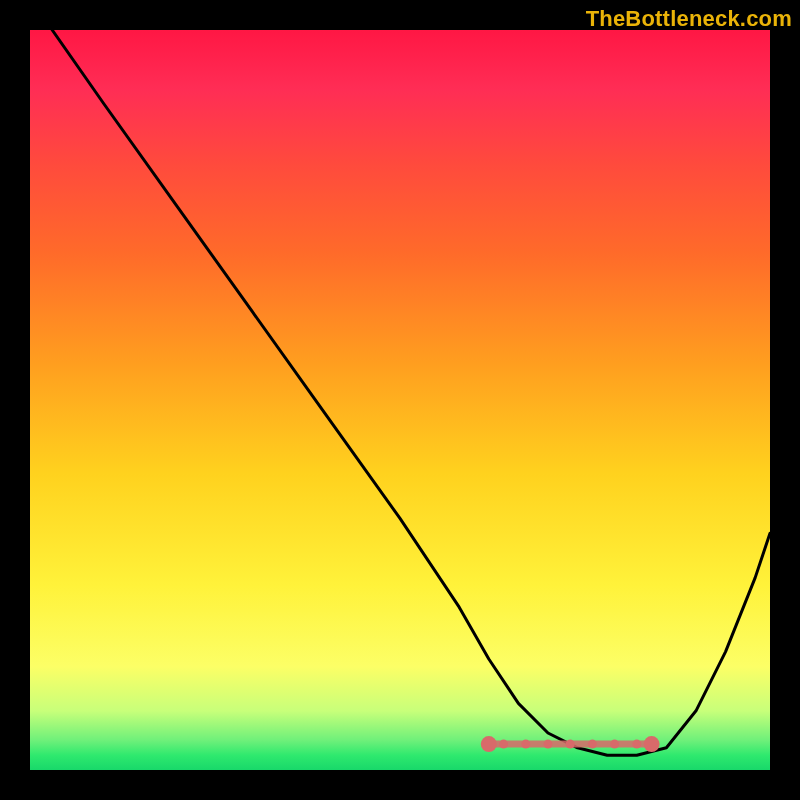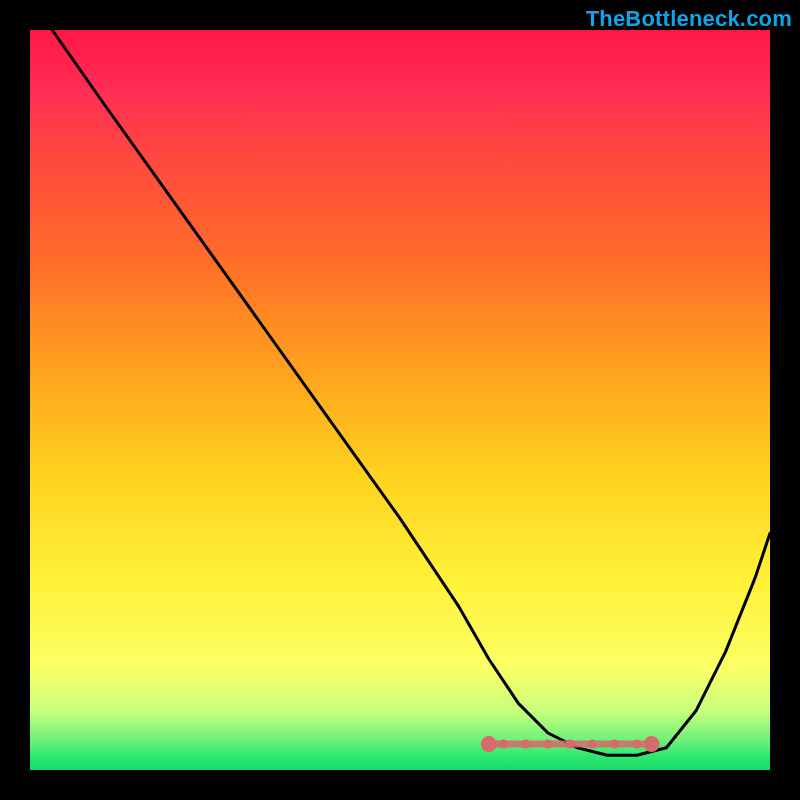--- a/index.html
+++ b/index.html
@@ -44,21 +44,21 @@
       #c8ff7a 92%,
       #6ef07a 96%,
       #2fe96e 98%,
       #18d86a 100%
     );
   }
   .watermark {
     position: absolute;
     top: 6px;
     right: 8px;
-    color: #0ea5e9;
+    color: #eab308;
     font-size: 22px;
     font-weight: 600;
     letter-spacing: 0.2px;
     user-select: none;
   }
   svg {
     position: absolute;
     left: 0;
     top: 0;
   }

